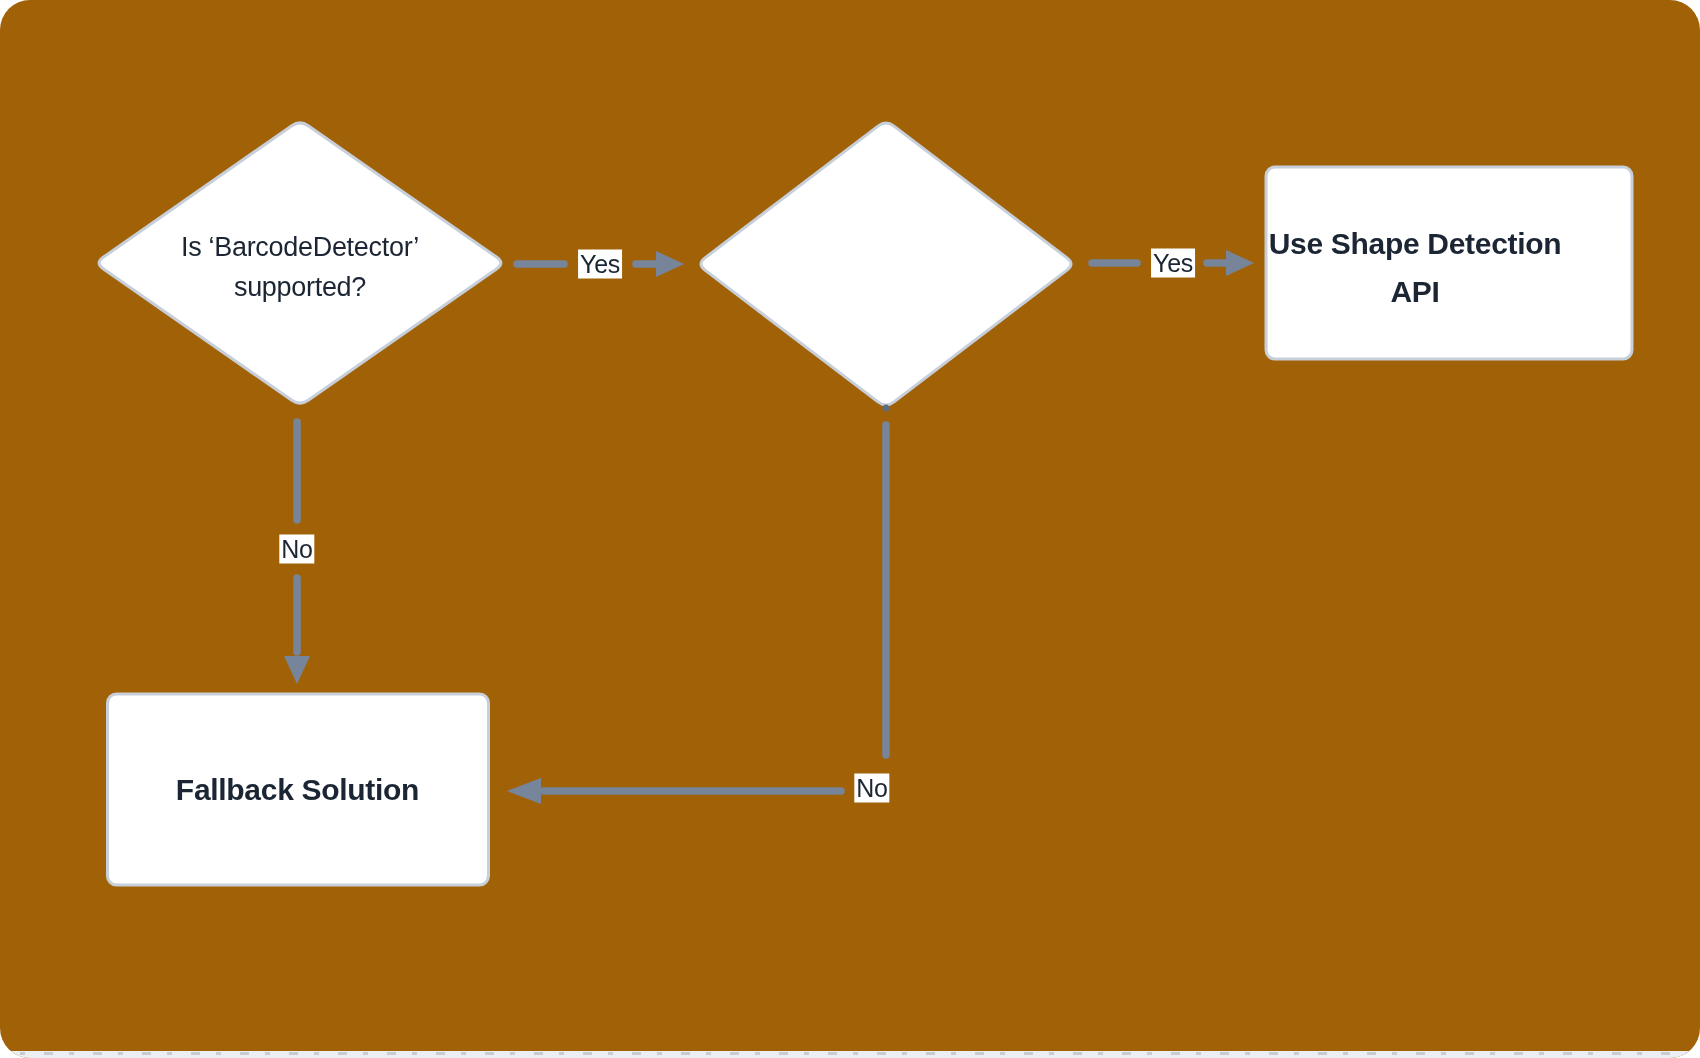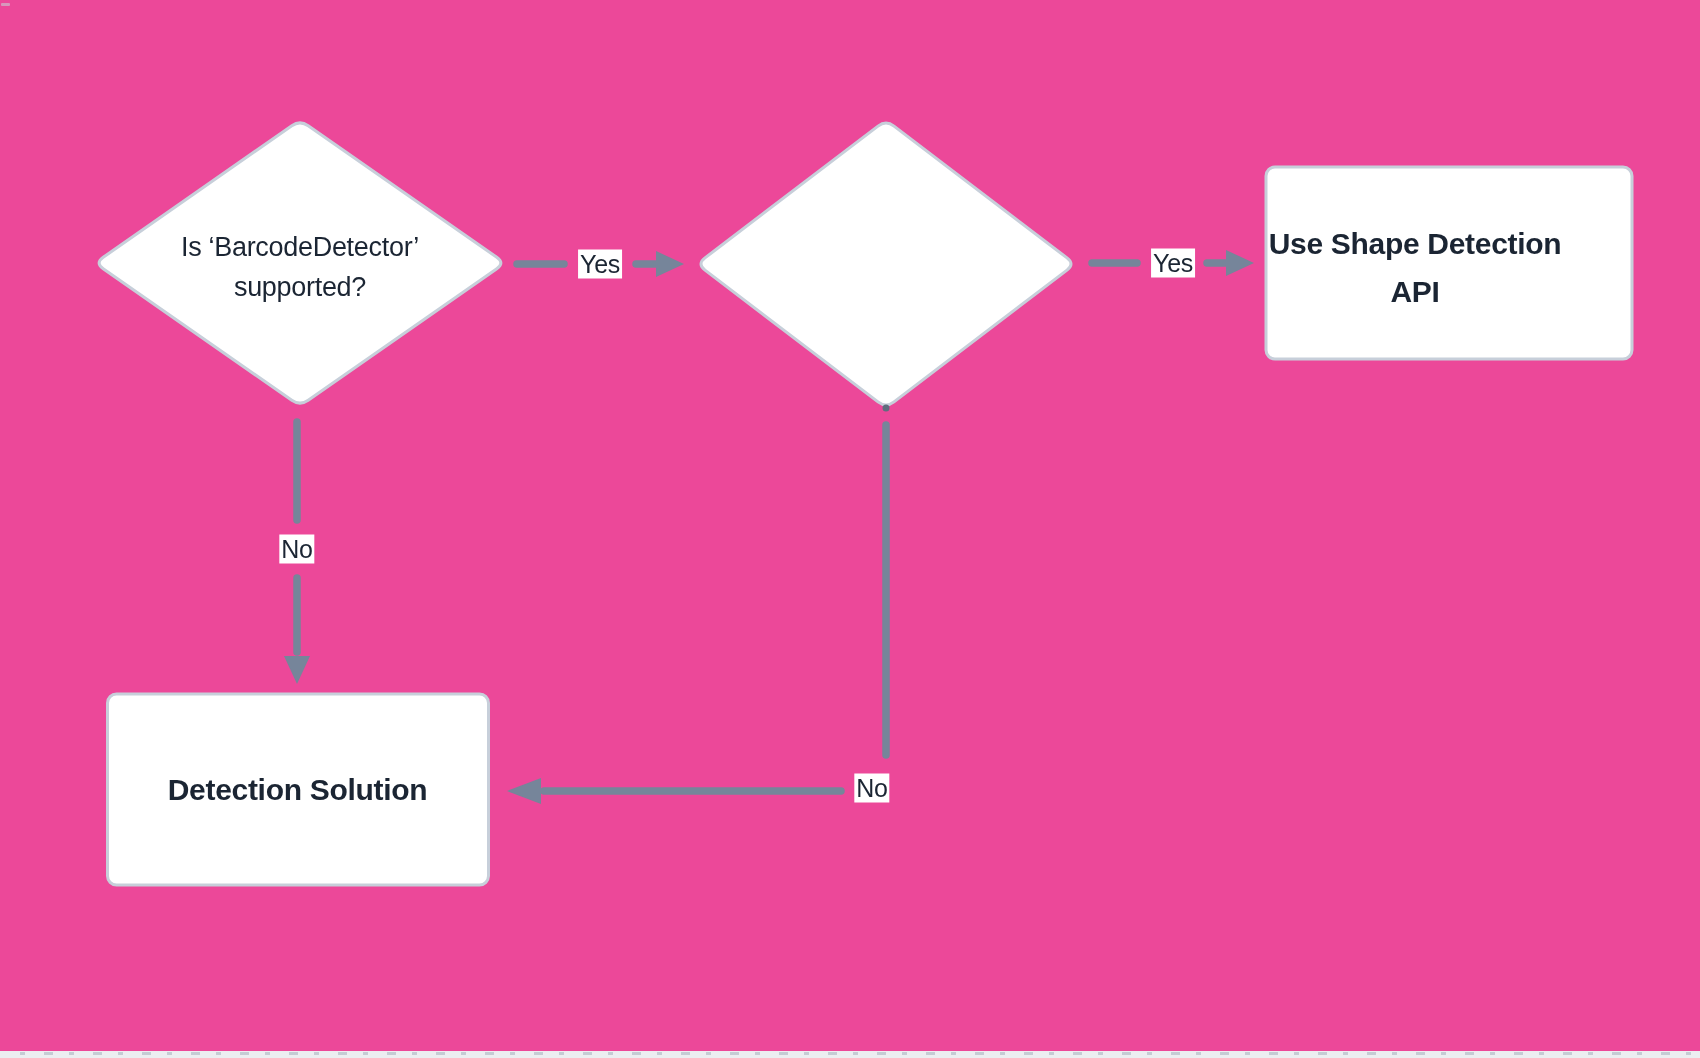--- a/index.html
+++ b/index.html
@@ -4,24 +4,25 @@
 <style>
   html, body {
     margin: 0;
     padding: 0;
     background: #ffffff;
   }
   .canvas {
     position: relative;
     width: 1700px;
     height: 1058px;
-    background: #ec4899;
+    background: #a16207;
     overflow: hidden;
     font-family: "Liberation Sans", "DejaVu Sans", sans-serif;
     color: #1b2533;
+    border-radius: 30px;
   }
   .layer {
     position: absolute;
     left: 0;
     top: 0;
   }
   .node-shape {
     fill: #ffffff;
     stroke: #c7cfda;
     stroke-width: 3;
@@ -158,21 +159,21 @@
   <div class="node-label decision-label label-d1">
     <div class="inner">Is ‘BarcodeDetector’ supported?</div>
   </div>
 
 
   <div class="node-label process-label label-r1">
     <div class="inner">Use Shape Detection API</div>
   </div>
 
   <div class="node-label process-label label-r2">
-    <div class="inner">Detection Solution</div>
+    <div class="inner">Fallback Solution</div>
   </div>
 
   <div class="edge-label edge-label-yes1">Yes</div>
 
   <div class="edge-label edge-label-yes2">Yes</div>
 
   <div class="edge-label edge-label-no1">No</div>
 
   <div class="edge-label edge-label-no2">No</div>
 

